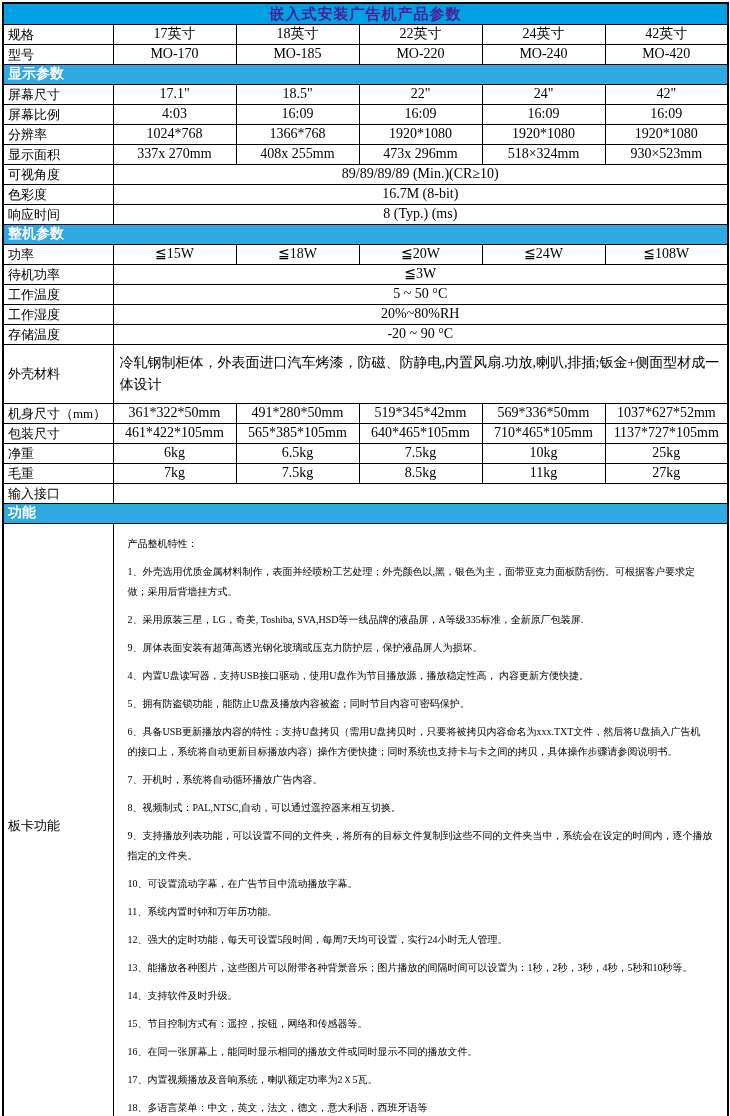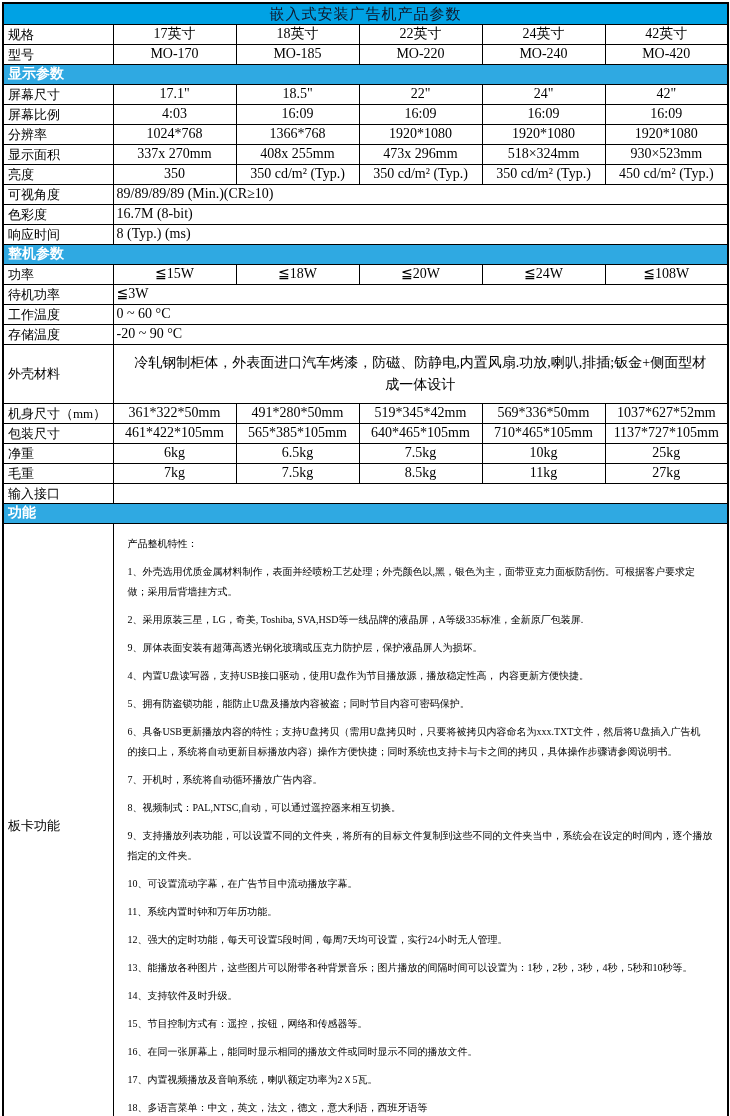--- a/index.html
+++ b/index.html
@@ -3,26 +3,26 @@
 <meta charset="utf-8">
 <style>
   html,body{margin:0;padding:0;background:#ffffff;}
   body{width:730px;font-family:"Liberation Serif","DejaVu Serif",serif;color:#000;}
   .wrap{padding:2px;}
   table{border-collapse:collapse;width:726px;table-layout:fixed;}
   table{border:2px solid #000;}
   td{border:1px solid #000;font-size:14px;padding:0 3px;height:19px;text-align:center;
      overflow:hidden;word-break:break-all;line-height:1.35;}
   td.label{text-align:left;padding-left:4px;font-size:13px;}
-  tr.title-row td{background:var(--title-blue);color:#0f172a;font-weight:normal;font-size:15px;
+  tr.title-row td{background:var(--title-blue);color:#4c1d95;font-weight:bold;font-size:15px;
      text-align:center;height:17px;letter-spacing:1px;}
   tr.section-row td{background:var(--section-blue);color:#fff;font-weight:bold;text-align:left;
      height:15px;font-size:14px;padding-left:4px;margin-top:24px;}
-  td.span-center{text-align:left;}
-  td.span-left{text-align:center;padding:3px 16px;line-height:22px;}
+  td.span-center{text-align:center;}
+  td.span-left{text-align:left;padding:3px 6px;line-height:22px;}
   td.lines-cell{text-align:left;vertical-align:top;padding:2px 6px 2px 6px;}
   td.lines-label{vertical-align:middle;}
   .feature-line{margin:8px;line-height:20px;font-size:10px;text-align:left;}
 </style>
 </head>
 <body>
 
 <div class="wrap">
   <table>
     <colgroup>
@@ -82,28 +82,20 @@
         </tr>
         <tr>
           <td class="label">显示面积</td>
           <td>337x 270mm</td>
           <td>408x 255mm</td>
           <td>473x 296mm</td>
           <td>518×324mm</td>
           <td>930×523mm</td>
         </tr>
         <tr>
-          <td class="label">亮度</td>
-          <td>350</td>
-          <td>350 cd/m² (Typ.)</td>
-          <td>350 cd/m² (Typ.)</td>
-          <td>350 cd/m² (Typ.)</td>
-          <td>450 cd/m² (Typ.)</td>
-        </tr>
-        <tr>
           <td class="label">可视角度</td>
           <td class="span-center" colspan="5">89/89/89/89 (Min.)(CR≥10)</td>
         </tr>
         <tr>
           <td class="label">色彩度</td>
           <td class="span-center" colspan="5">16.7M (8-bit)</td>
         </tr>
         <tr>
           <td class="label">响应时间</td>
           <td class="span-center" colspan="5">8 (Typ.) (ms)</td>
@@ -118,21 +110,25 @@
           <td>≦20W</td>
           <td>≦24W</td>
           <td>≦108W</td>
         </tr>
         <tr>
           <td class="label">待机功率</td>
           <td class="span-center" colspan="5">≦3W</td>
         </tr>
         <tr>
           <td class="label">工作温度</td>
-          <td class="span-center" colspan="5">0 ~ 60 °C</td>
+          <td class="span-center" colspan="5">5 ~ 50 °C</td>
+        </tr>
+        <tr>
+          <td class="label">工作湿度</td>
+          <td class="span-center" colspan="5">20%~80%RH</td>
         </tr>
         <tr>
           <td class="label">存储温度</td>
           <td class="span-center" colspan="5">-20 ~ 90 °C</td>
         </tr>
         <tr>
           <td class="label">外壳材料</td>
           <td class="span-left" colspan="5" style="height: 52px;">冷轧钢制柜体，外表面进口汽车烤漆，防磁、防静电,内置风扇.功放,喇叭,排插;钣金+侧面型材成一体设计</td>
         </tr>
         <tr>

